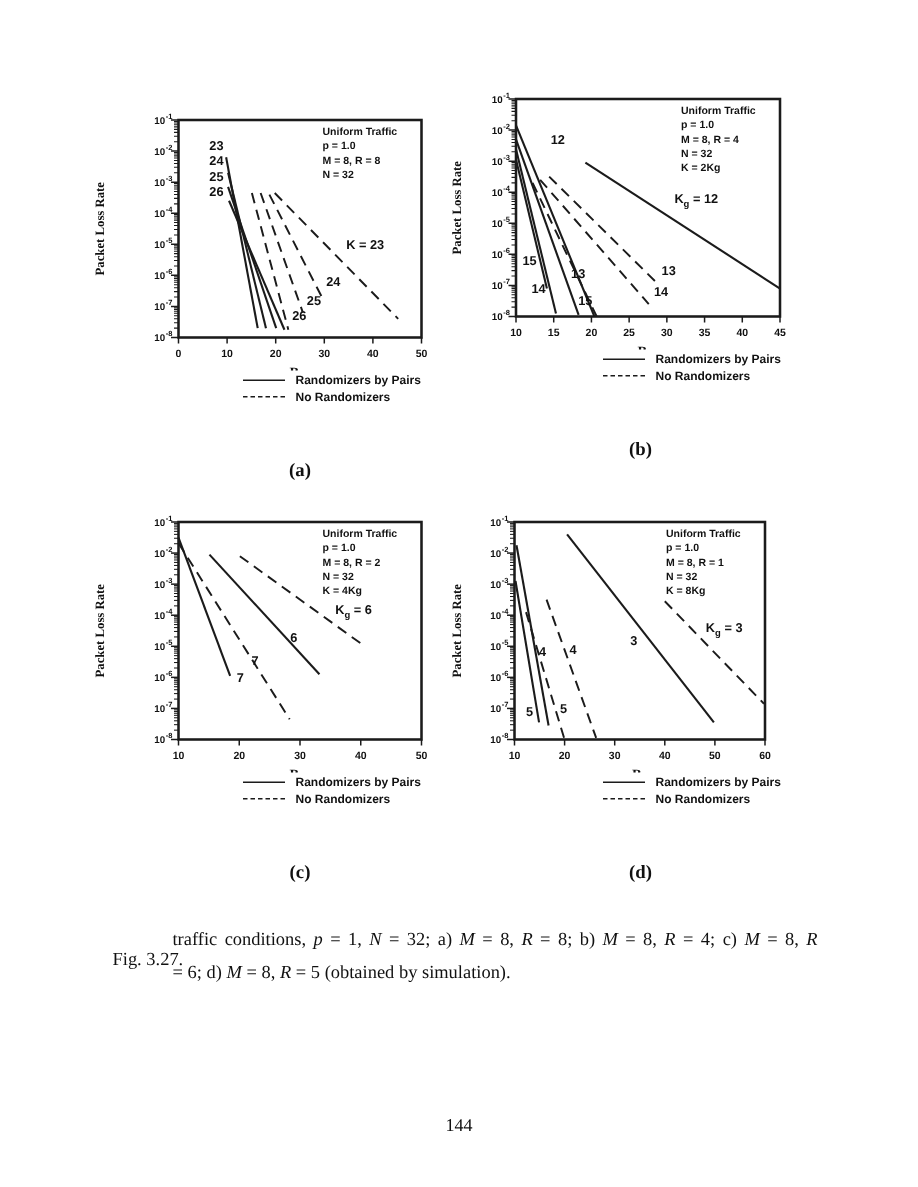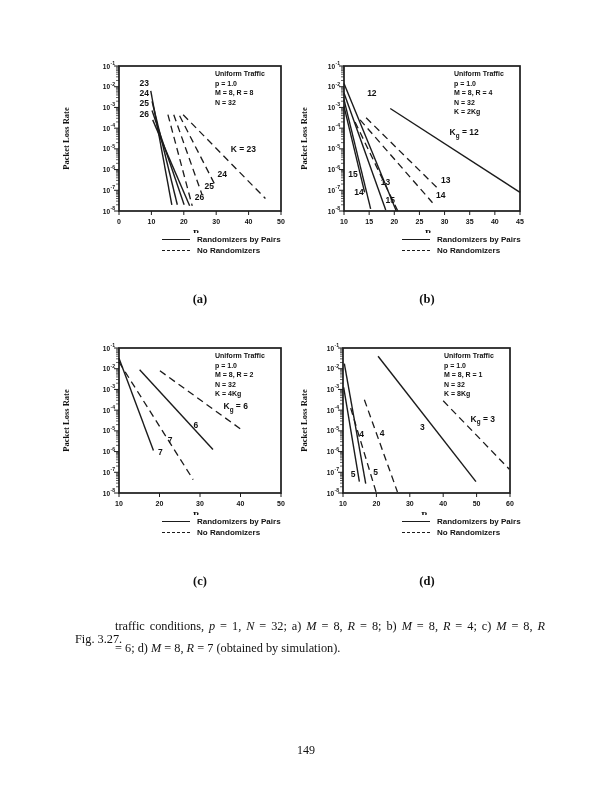--- a/index.html
+++ b/index.html
@@ -1,19 +1,19 @@
 <!DOCTYPE html>
 <html><head>
 <meta charset="utf-8">
 <style>
   html,body{margin:0;padding:0;background:#ffffff;}
   #page{position:relative;width:612px;height:791px;background:#ffffff;overflow:hidden;
         font-family:"Liberation Serif",serif;color:#111;}
   .group{position:absolute;width:252px;height:305px;}
-  #ga{left:60px;top:55px;} #gb{left:300px;top:55px;text-align:right;}
+  #ga{left:60px;top:69px;} #gb{left:300px;top:55px;text-align:right;}
   #gc{left:60px;top:337px;} #gd{left:300px;top:337px;}
   .chart-svg{display:block;}
   .legend{margin-left:102px;margin-top:1px;}
   .legend-row{display:flex;align-items:center;height:11px;}
   .legend-sample{display:inline-block;width:28px;height:0;margin-right:7px;
                  border-top:1.6px solid #1b1b1b;}
   .legend-sample.dashed{border-top-style:dashed;}
   .legend-text{font-family:"Liberation Sans",sans-serif;font-weight:bold;font-size:8px;
                color:#111;white-space:nowrap;}
   .panel-label{position:absolute;top:237px;transform:translateX(-50%);
@@ -540,19 +540,19 @@
         <span class="legend-text">No Randomizers</span>
       </div>
     </div>
     <div class="panel-label">(d)</div>
   </div>
 
   <div id="caption">
     <span id="fig-tag">Fig. 3.27.</span>
     <div id="caption-lines">
         <div class="cap-line just"><span>traffic conditions, </span><span class="it">p</span><span> = 1, </span><span class="it">N</span><span> = 32; a) </span><span class="it">M</span><span> = 8, </span><span class="it">R</span><span> = 8; b) </span><span class="it">M</span><span> = 8, </span><span class="it">R</span><span> = 4; c) </span><span class="it">M</span><span> = 8, </span><span class="it">R</span></div>
-        <div class="cap-line"><span>= 6; d) </span><span class="it">M</span><span> = 8, </span><span class="it">R</span><span> = 7 (obtained by simulation).</span></div>
+        <div class="cap-line"><span>= 6; d) </span><span class="it">M</span><span> = 8, </span><span class="it">R</span><span> = 5 (obtained by simulation).</span></div>
       </div>
   </div>
 
-  <div id="page-number">149</div>
+  <div id="page-number">144</div>
 
 </div>
 
 </body></html>

